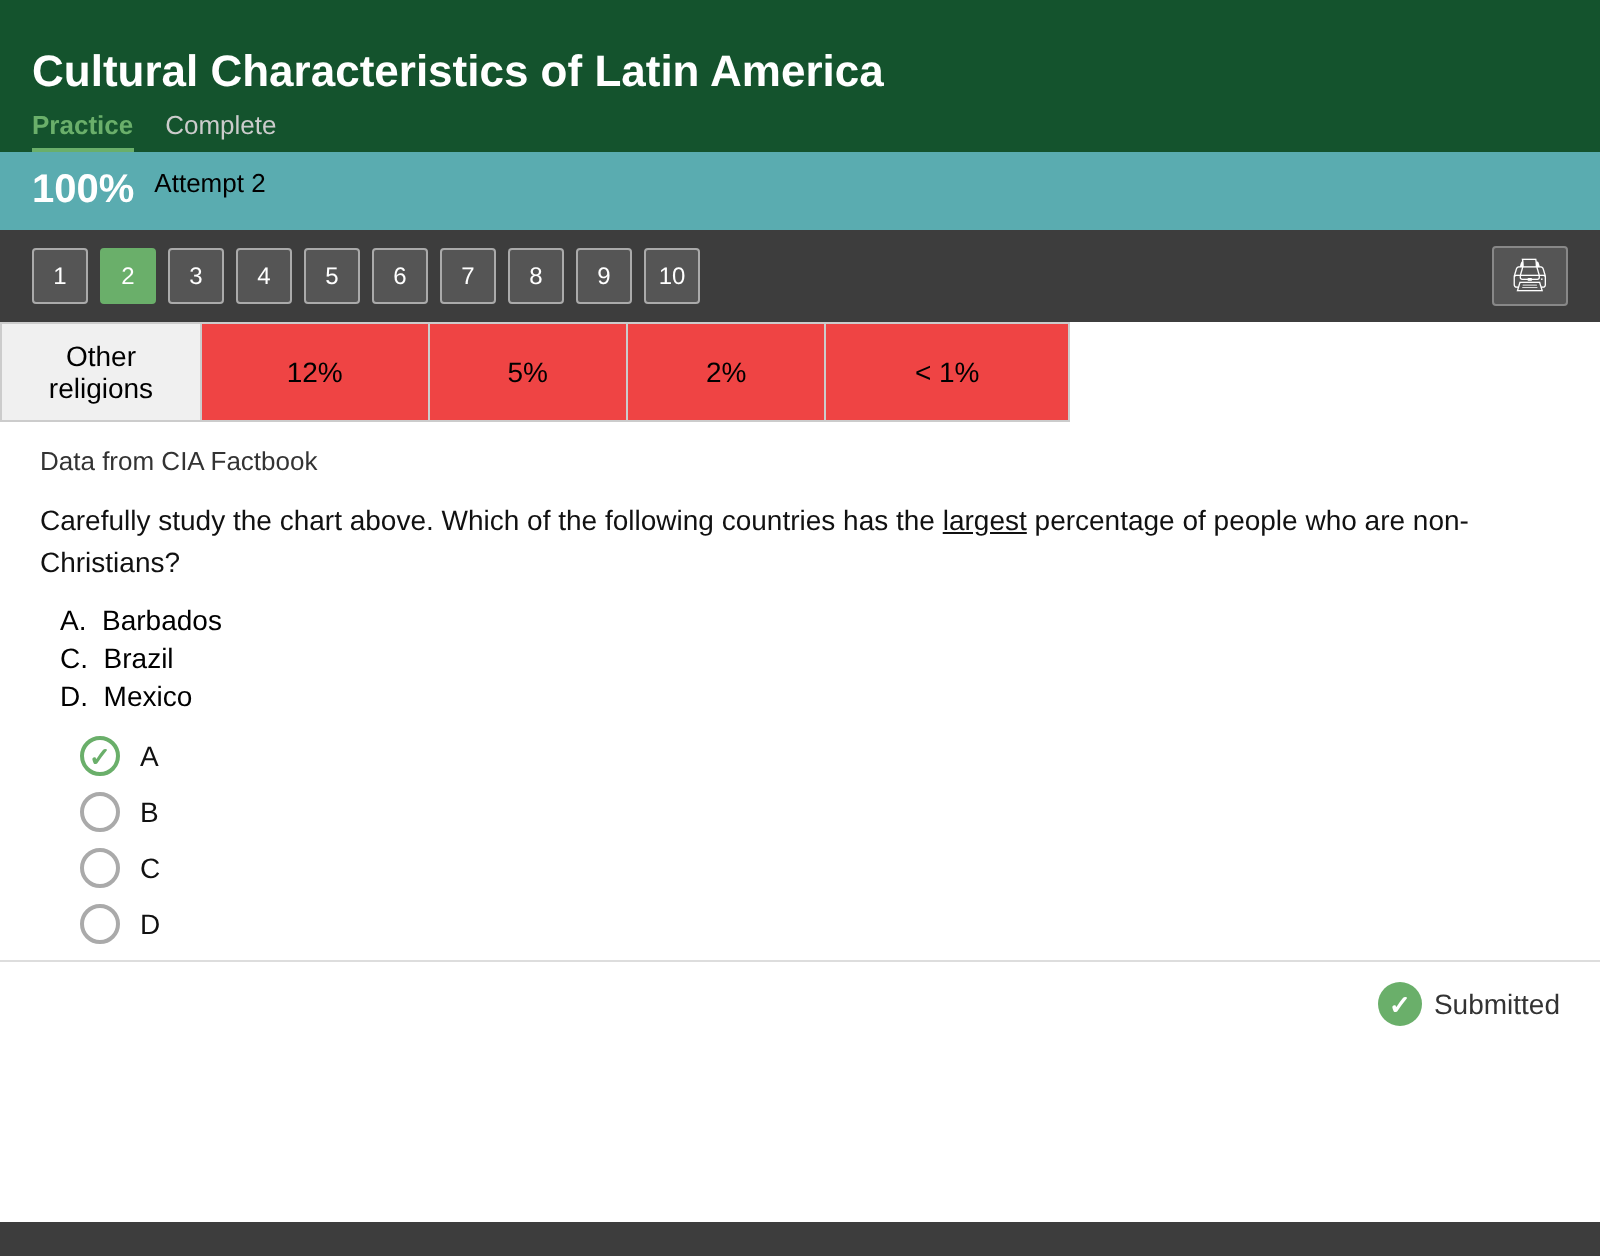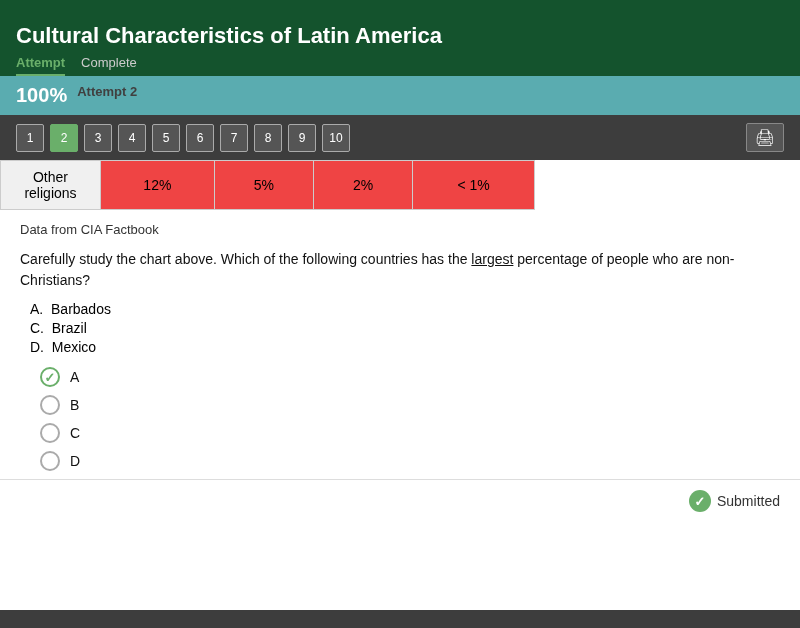--- a/index.html
+++ b/index.html
@@ -46,23 +46,22 @@
       display: flex;
       align-items: flex-start;
       gap: 10px;
     }
     .progress-percent {
       color: white;
       font-size: 20px;
       font-weight: bold;
     }
     .progress-attempt {
-      color: #404040;
-      font-size: 13px;
-      font-weight: bold;
+      color: #000000;
+      font-size: 13px;
     }
 
     
     .question-nav {
       background: #3d3d3d;
       padding: 8px 16px;
       display: flex;
       align-items: center;
       gap: 6px;
     }
@@ -225,21 +224,21 @@
       font-size: 13px;
       font-weight: bold;
     }
   </style>
 </head>
 <body>
 
 <div class="header">
   <div class="header-title">Cultural Characteristics of Latin America</div>
   <div class="header-tabs">
-    <div class="header-tab active">Attempt</div>
+    <div class="header-tab active">Practice</div>
     <div class="header-tab">Complete</div>
   </div>
 </div>
 
 <div class="progress-bar-area">
   <span class="progress-percent">
     <span>100</span><span>%</span>
   </span>
   <span class="progress-attempt">Attempt 2</span>
 </div>

